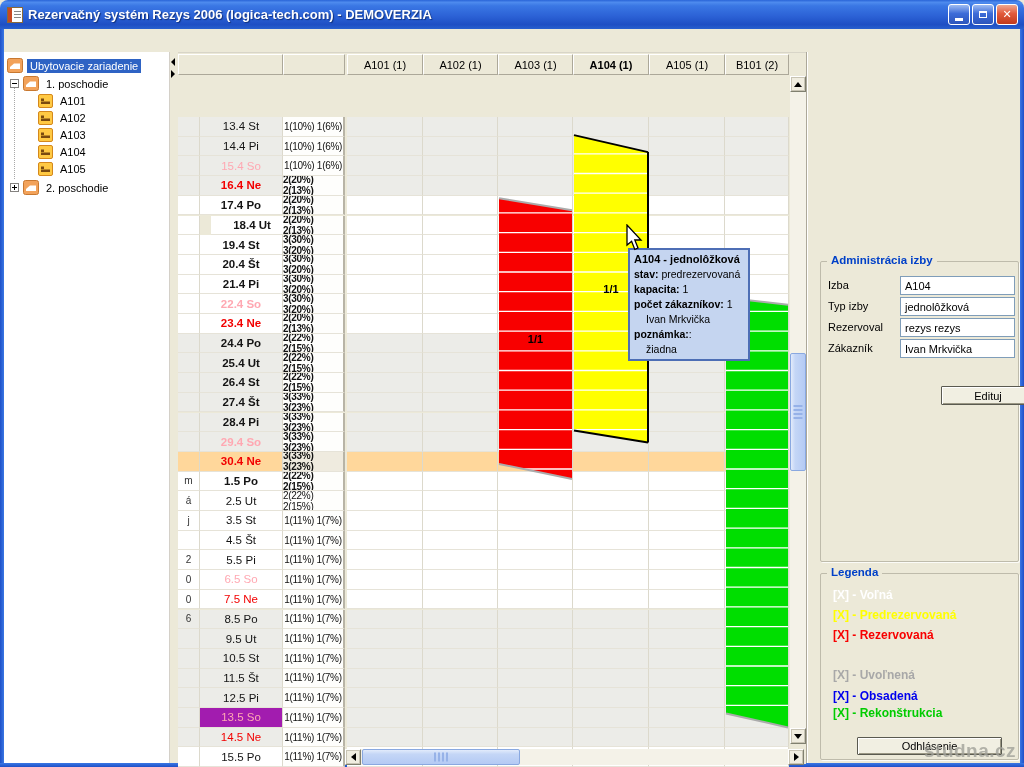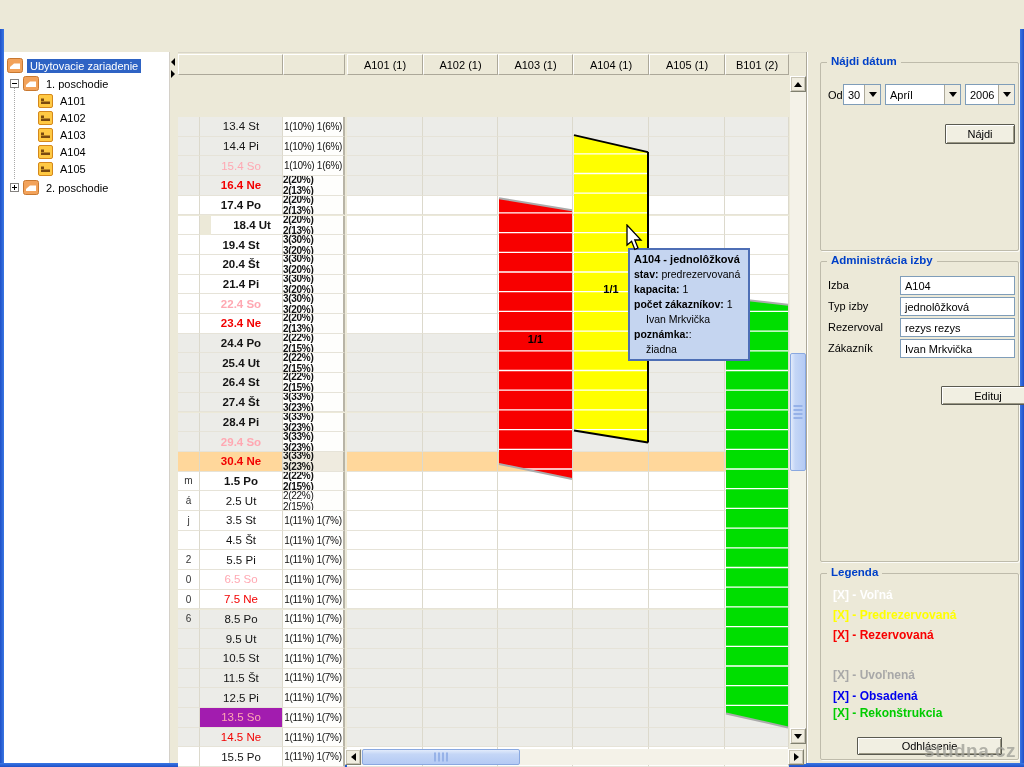--- a/index.html
+++ b/index.html
@@ -97,20 +97,33 @@
   .btn{position:absolute;background:#F1EFE2;border:1px solid #5A5A50;border-radius:1px;
     box-shadow:inset 1px 1px 0 #FFFFFF,inset -1px -1px 0 #9A9784;font-size:11px;display:flex;align-items:center;justify-content:center;color:#000;}
   .legend-item{position:absolute;left:12px;font-size:12px;font-weight:bold;white-space:nowrap;}
   .watermark{position:absolute;left:924px;top:740px;font-size:19px;font-weight:bold;color:#A2A29A;opacity:.8;z-index:50;letter-spacing:.5px;}
 </style>
 </head>
 <body>
 
 <div id="app">
 
+  <div class="titlebar">
+    <span class="app-icon"></span>
+    <span class="title-text">Rezervačný systém Rezys 2006 (logica-tech.com) - DEMOVERZIA</span>
+    <span class="winbtns">
+      <span class="wbtn">
+          <span class="minglyph"></span>
+        </span>
+      <span class="wbtn">
+          <span class="restglyph"></span>
+        </span>
+      <span class="wbtn close">✕</span>
+    </span>
+  </div>
   <div class="frame-l"></div>
   <div class="frame-r"></div>
   <div class="frame-b"></div>
 
 
   <div class="treepanel">
       <div class="tnode sel" style="top: 5px; left: 3px;">
         <svg width="16" height="15" style="margin-right:4px;flex:none">
           <rect x="0.5" y="0.5" width="15" height="14" rx="2" fill="#F2A25A" stroke="#C87830"></rect>
           <polygon points="3,9 7,5.5 13,5.5 13,11 3,11" fill="#fff"></polygon>
@@ -180,21 +193,21 @@
     <span class="sp-arrow left"></span>
     <span class="sp-arrow right"></span>
   </div>
 
   <div class="grid">
       <div class="gh-cell" style="left: 0px; width: 105px;"></div>
       <div class="gh-cell" style="left: 105px; width: 62px;"></div>
       <div class="gh-cell" style="left: 169px; width: 76px;">A101 (1)</div>
       <div class="gh-cell" style="left: 245px; width: 75px;">A102 (1)</div>
       <div class="gh-cell" style="left: 320px; width: 75px;">A103 (1)</div>
-      <div class="gh-cell" style="left: 395px; width: 76px;">A104 (1)</div>
+      <div class="gh-cell" style="left: 395px; width: 76px; font-weight: bold;">A104 (1)</div>
       <div class="gh-cell" style="left: 471px; width: 76px;">A105 (1)</div>
       <div class="gh-cell" style="left: 547px; width: 64px;">B101 (2)</div>
       <div class="grow" style="top: 22px; height: 19.7px;">
         <div class="gcell c-m" style="left: 0px; width: 22px; background: rgb(236, 236, 232);"></div>
         <div class="gcell c-date" style="left: 22px; width: 83px; background: rgb(236, 236, 232);">13.4 St</div>
         <div class="gcell c-pct" style="left: 105px; width: 62px;">1(10%) 1(6%)</div>
         <div class="gcell c-data" style="left: 169px; width: 76px; background: rgb(236, 236, 232);"></div>
         <div class="gcell c-data" style="left: 245px; width: 75px; background: rgb(236, 236, 232);"></div>
         <div class="gcell c-data" style="left: 320px; width: 75px; background: rgb(236, 236, 232);"></div>
         <div class="gcell c-data" style="left: 395px; width: 76px; background: rgb(236, 236, 232);"></div>
@@ -678,43 +691,20 @@
         <div class="ind">žiadna</div>
       </div>
   </div>
 
   <svg class="cursor" width="18" height="28" viewBox="0 0 18 28">
     <path d="M1,1 L1,21 L5.6,17.2 L8.8,25.4 L12,24 L8.8,16 L15,16 Z" fill="#fff" stroke="#000" stroke-width="1.3"></path>
   </svg>
 
   <div class="rightpanel">
 
-    <div class="groupbox" style="left:13px;top:10px;width:199px;height:189px;">
-      <span class="gb-title">Nájdi dátum</span>
-      <span class="lbl" style="left:7px;top:26px;">Od</span>
-      <div class="combo" style="left:22px;top:21px;width:38px;height:21px;">
-        <span class="ctext">30</span>
-        <span class="cbtn">
-            <span class="tri down"></span>
-          </span>
-      </div>
-      <div class="combo" style="left:64px;top:21px;width:76px;height:21px;">
-        <span class="ctext">Apríl</span>
-        <span class="cbtn">
-            <span class="tri down"></span>
-          </span>
-      </div>
-      <div class="combo" style="left:144px;top:21px;width:50px;height:21px;">
-        <span class="ctext">2006</span>
-        <span class="cbtn">
-            <span class="tri down"></span>
-          </span>
-      </div>
-      <div class="btn" style="left:124px;top:61px;width:70px;height:20px;">Nájdi</div>
-    </div>
 
     <div class="groupbox" style="left:13px;top:209px;width:199px;height:301px;">
       <span class="gb-title">Administrácia izby</span>
       <div>
           <span class="lbl" style="left: 7px; top: 17px;">Izba</span>
           <div class="field" style="left: 79px; top: 14px; width: 115px; height: 19px;">A104</div>
           <span class="lbl" style="left: 7px; top: 38px;">Typ izby</span>
           <div class="field" style="left: 79px; top: 35px; width: 115px; height: 19px;">jednolôžková</div>
           <span class="lbl" style="left: 7px; top: 59px;">Rezervoval</span>
           <div class="field" style="left: 79px; top: 56px; width: 115px; height: 19px;">rezys rezys</div>

